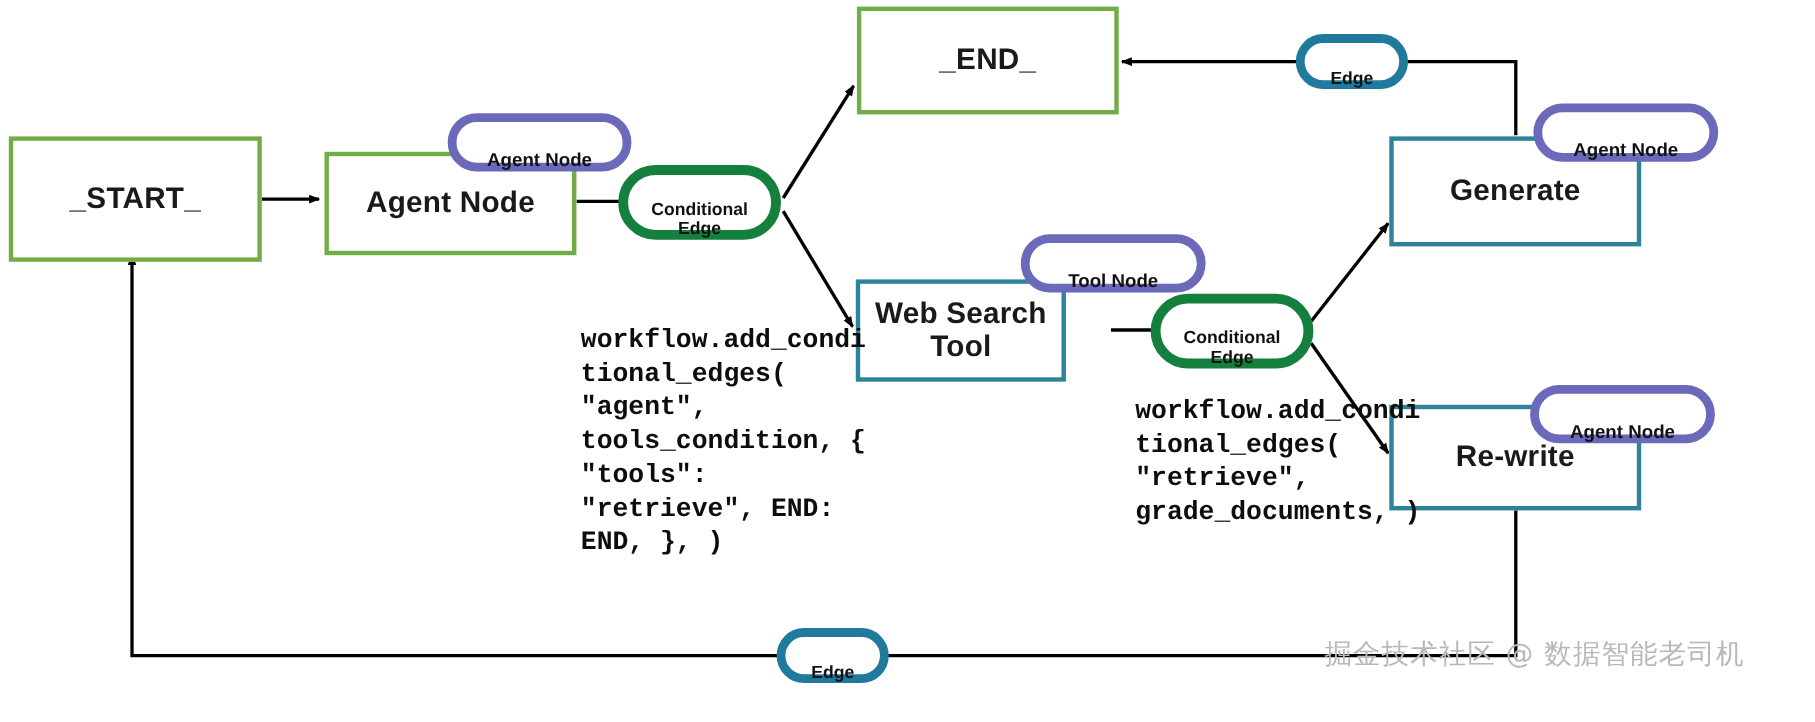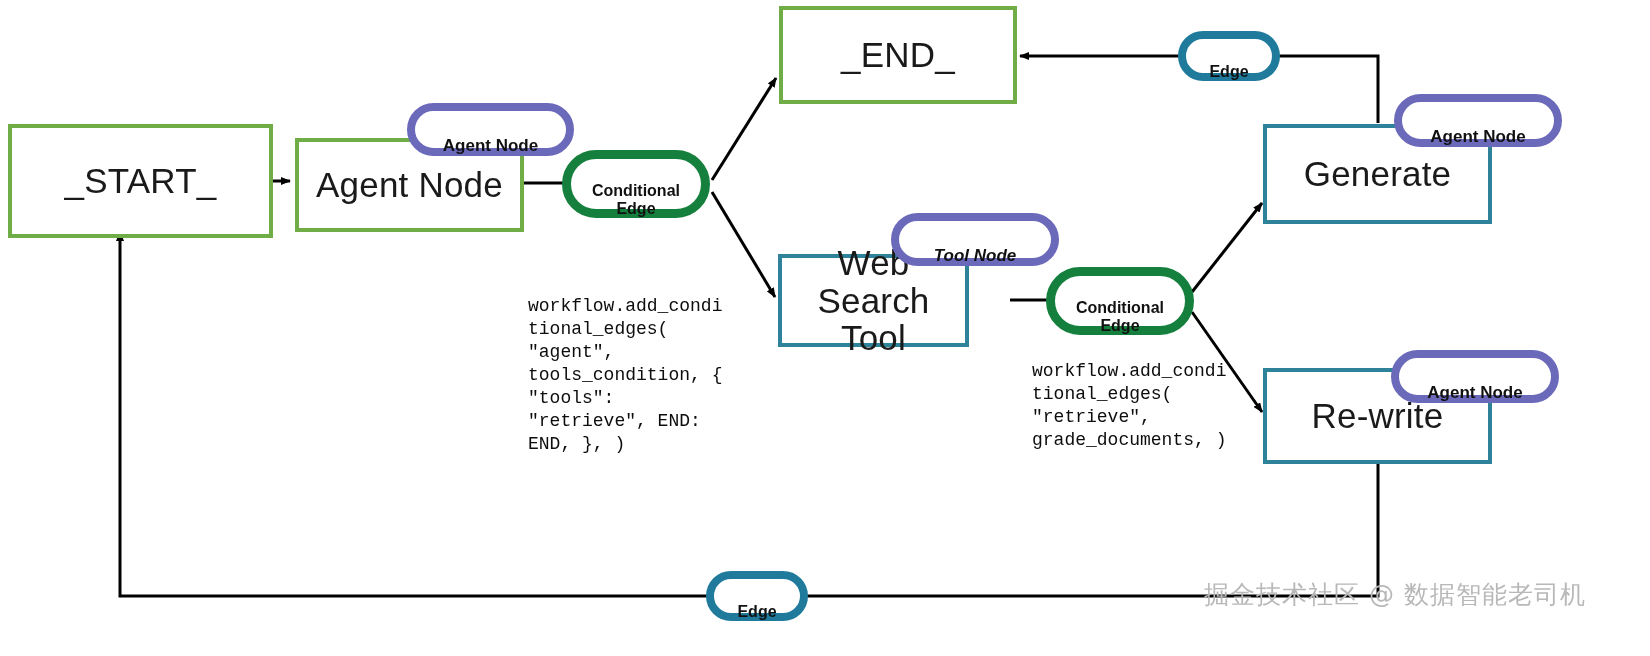--- a/index.html
+++ b/index.html
@@ -34,22 +34,22 @@
     justify-content: center;
     text-align: center;
     color: #1a1a1a;
     line-height: 1.08;
     letter-spacing: 0.2px;
   }
   .node.green  { border: 4px solid #70ad47; }
   .node.teal   { border: 4px solid #2e8299; }
 
   .node-label {
-    font-size: 35px;
-    font-weight: 400;
+    font-size: 27px;
+    font-weight: 700;
     white-space: pre-line;
   }
 
   
   .pill {
     position: absolute;
     box-sizing: border-box;
     background: #ffffff;
     border-radius: 999px;
     display: flex;
@@ -63,25 +63,26 @@
   .pill.purple { border: 8px solid #6b69ba; }
   .pill.orange { border: 9px solid #15803d; }
   .pill.blue   { border: 8px solid #1f7a9c; }
 
   .pill-label { white-space: pre-line; margin-top: 32px; }
 
   
   .code {
     position: absolute;
     font-family: "Liberation Mono", "DejaVu Sans Mono", monospace;
-    font-size: 18px;
+    font-size: 24px;
     line-height: 1.28;
     color: #0d0d0d;
     white-space: pre;
     letter-spacing: 0px;
+    font-weight: bold;
   }
 
   
   .watermark {
     position: absolute;
     color: #b8b8b8;
     font-size: 25px;
     font-family: "DejaVu Sans", sans-serif;
     white-space: nowrap;
     letter-spacing: 1px;
@@ -113,21 +114,21 @@
 
     <line x1="1192" y1="312" x2="1262" y2="412" stroke="#000000" stroke-width="3" marker-end="url(#arrowhead)"></line>
 
     <polyline points="1378,123 1378,56 1278,56" fill="none" stroke="#000000" stroke-width="3"></polyline>
     <line x1="1180" y1="56" x2="1020" y2="56" stroke="#000000" stroke-width="3" marker-end="url(#arrowhead)"></line>
 
     <polyline points="1378,462 1378,596 807,596" fill="none" stroke="#000000" stroke-width="3"></polyline>
     <polyline points="707,596 120,596 120,232" fill="none" stroke="#000000" stroke-width="3" marker-end="url(#arrowhead)"></polyline>
   </svg>
 
-  <div class="node green" style="left:8px; top:124px; width:265px; height:114px;">
+  <div class="node green" style="left:8px; top:124px; width:230px; height:114px;">
     <span class="node-label">_START_</span>
   </div>
 
   <div class="node green" style="left:295px; top:138px; width:229px; height:94px;">
     <span class="node-label">Agent Node</span>
   </div>
 
   <div class="node green" style="left:779px; top:6px; width:238px; height:98px;">
     <span class="node-label">_END_</span>
   </div>
@@ -147,21 +148,21 @@
 
   <div class="pill purple" style="left:407px; top:103px; width:167px; height:53px; font-size:17px;">
     <span class="pill-label">Agent Node</span>
   </div>
 
   <div class="pill orange" style="left:562px; top:150px; width:148px; height:68px; font-size:16px;">
     <span class="pill-label">Conditional
 Edge</span>
   </div>
 
-  <div class="pill purple" style="left:891px; top:213px; width:168px; height:53px; font-size:17px;font-style:italic;">
+  <div class="pill purple" style="left:928px; top:213px; width:168px; height:53px; font-size:17px;">
     <span class="pill-label">Tool Node</span>
   </div>
 
   <div class="pill orange" style="left:1046px; top:267px; width:148px; height:68px; font-size:16px;">
     <span class="pill-label">Conditional
 Edge</span>
   </div>
 
   <div class="pill blue" style="left:1178px; top:31px; width:102px; height:50px; font-size:16px;">
     <span class="pill-label">Edge</span>

